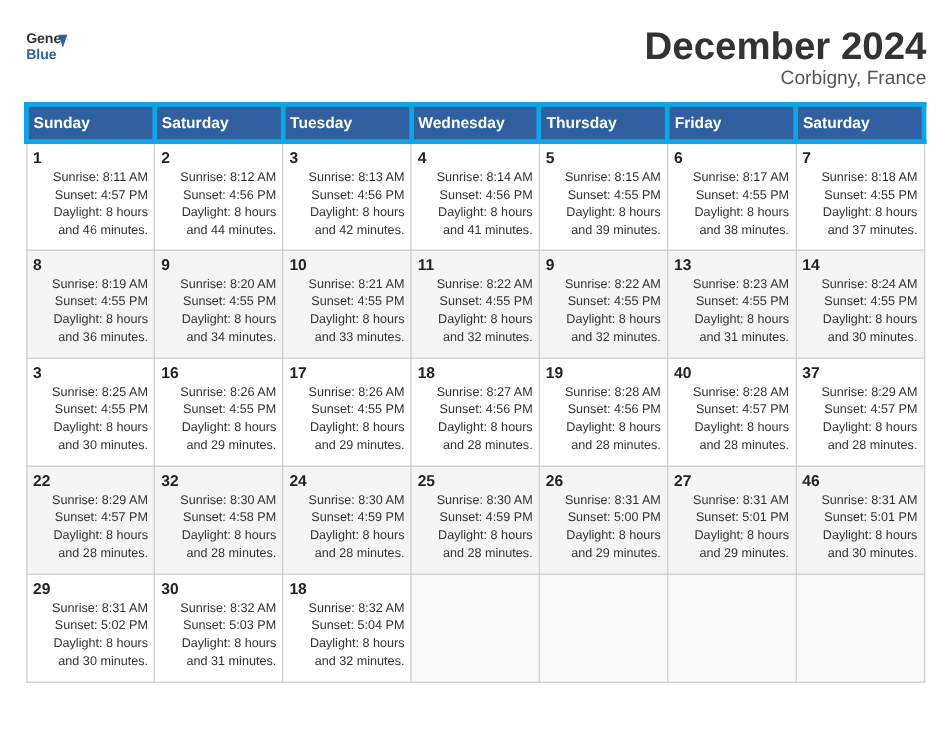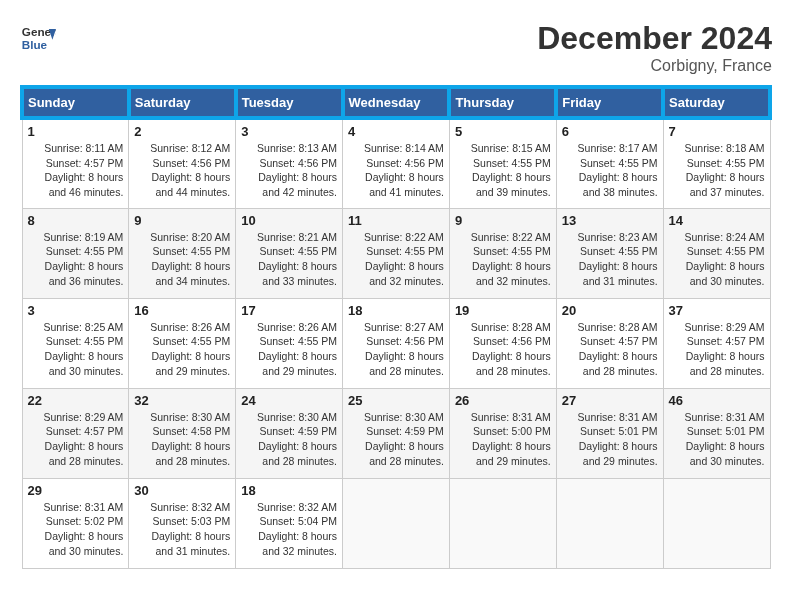--- a/index.html
+++ b/index.html
@@ -184,21 +184,21 @@
         </td>
         <td>
           <span class="day-number">18</span>
           <div class="day-info">Sunrise: 8:27 AM<br>Sunset: 4:56 PM<br>Daylight: 8 hours and 28 minutes.</div>
         </td>
         <td>
           <span class="day-number">19</span>
           <div class="day-info">Sunrise: 8:28 AM<br>Sunset: 4:56 PM<br>Daylight: 8 hours and 28 minutes.</div>
         </td>
         <td>
-          <span class="day-number">20</span>
+          <span class="day-number">40</span>
           <div class="day-info">Sunrise: 8:28 AM<br>Sunset: 4:57 PM<br>Daylight: 8 hours and 28 minutes.</div>
         </td>
         <td>
           <span class="day-number">37</span>
           <div class="day-info">Sunrise: 8:29 AM<br>Sunset: 4:57 PM<br>Daylight: 8 hours and 28 minutes.</div>
         </td>
       </tr>
       <tr>
         <td>
           <span class="day-number">22</span>

